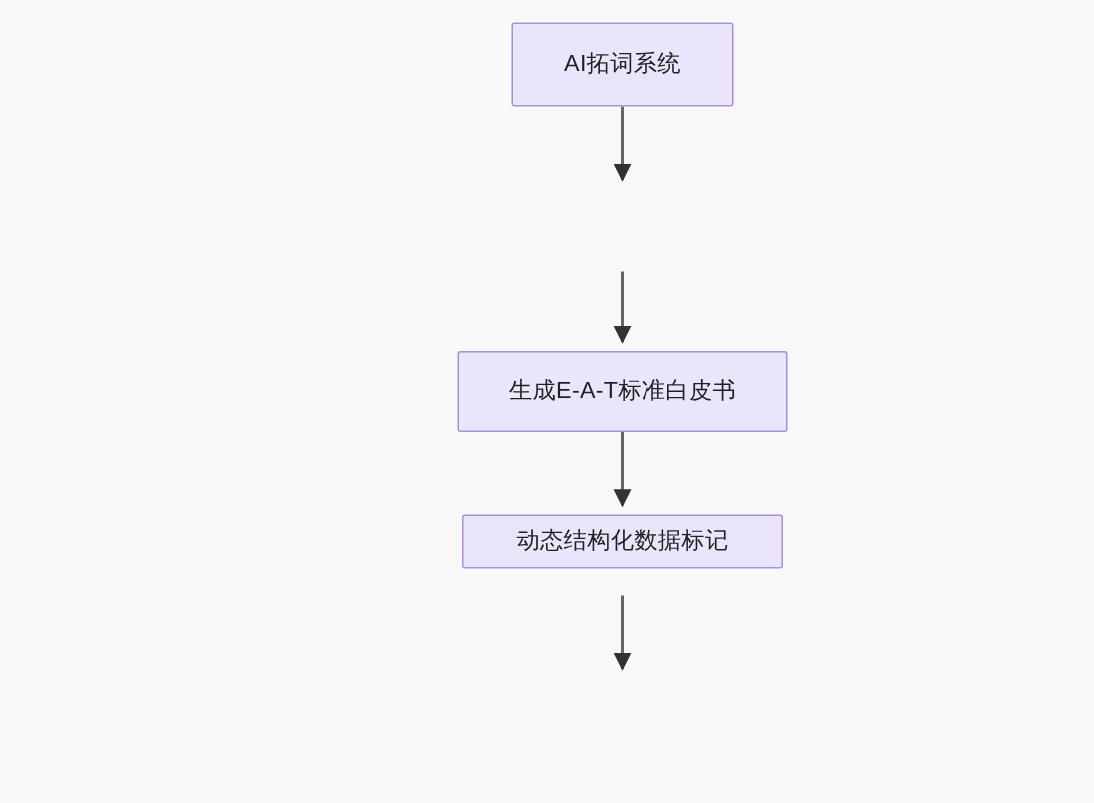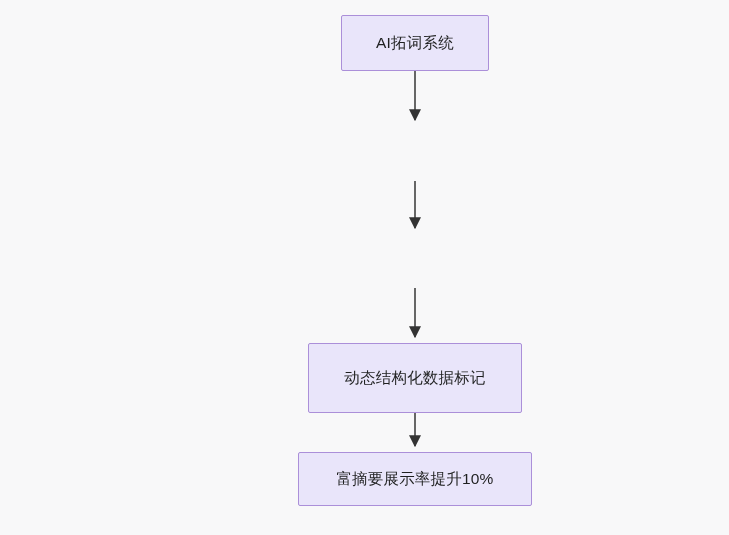--- a/index.html
+++ b/index.html
@@ -49,21 +49,21 @@
 
   .node-label {
     display: block;
     text-align: center;
   }
 
   
   #node-0 { left: 297px; top: 15px;  width: 148px; height: 56px; }
   #node-1 { left: 276px; top: 126px; width: 190px; height: 55px; }
   #node-2 { left: 261px; top: 234px; width: 220px; height: 54px; }
-  #node-3 { left: 264px; top: 343px; width: 214px; height: 70px; }
+  #node-3 { left: 264px; top: 343px; width: 214px; height: 36px; }
   #node-4 { left: 254px; top: 452px; width: 234px; height: 54px; }
 </style>
 </head>
 <body>
 
 <div id="flowchart">
 
   <svg class="svg-layer" width="729" height="535" viewBox="0 0 729 535">
     <defs>
       <marker id="arrow" viewBox="0 0 10 10" refX="9" refY="5" markerWidth="6" markerHeight="6" orient="auto-start-reverse">
@@ -78,22 +78,22 @@
     <line x1="371" y1="288" x2="371" y2="337" stroke="#666666" stroke-width="2" marker-end="url(#arrow)"></line>
 
     <line x1="371" y1="397" x2="371" y2="446" stroke="#666666" stroke-width="2" marker-end="url(#arrow)"></line>
   </svg>
 
   <div class="node" id="node-0">
     <span class="node-label">AI拓词系统</span>
   </div>
 
 
+  <div class="node" id="node-2">
+    <span class="node-label">生成E-A-T标准白皮书</span>
+  </div>
 
   <div class="node" id="node-3">
     <span class="node-label">动态结构化数据标记</span>
   </div>
 
-  <div class="node" id="node-4">
-    <span class="node-label">富摘要展示率提升10%</span>
-  </div>
 
 </div>
 
 </body></html>

